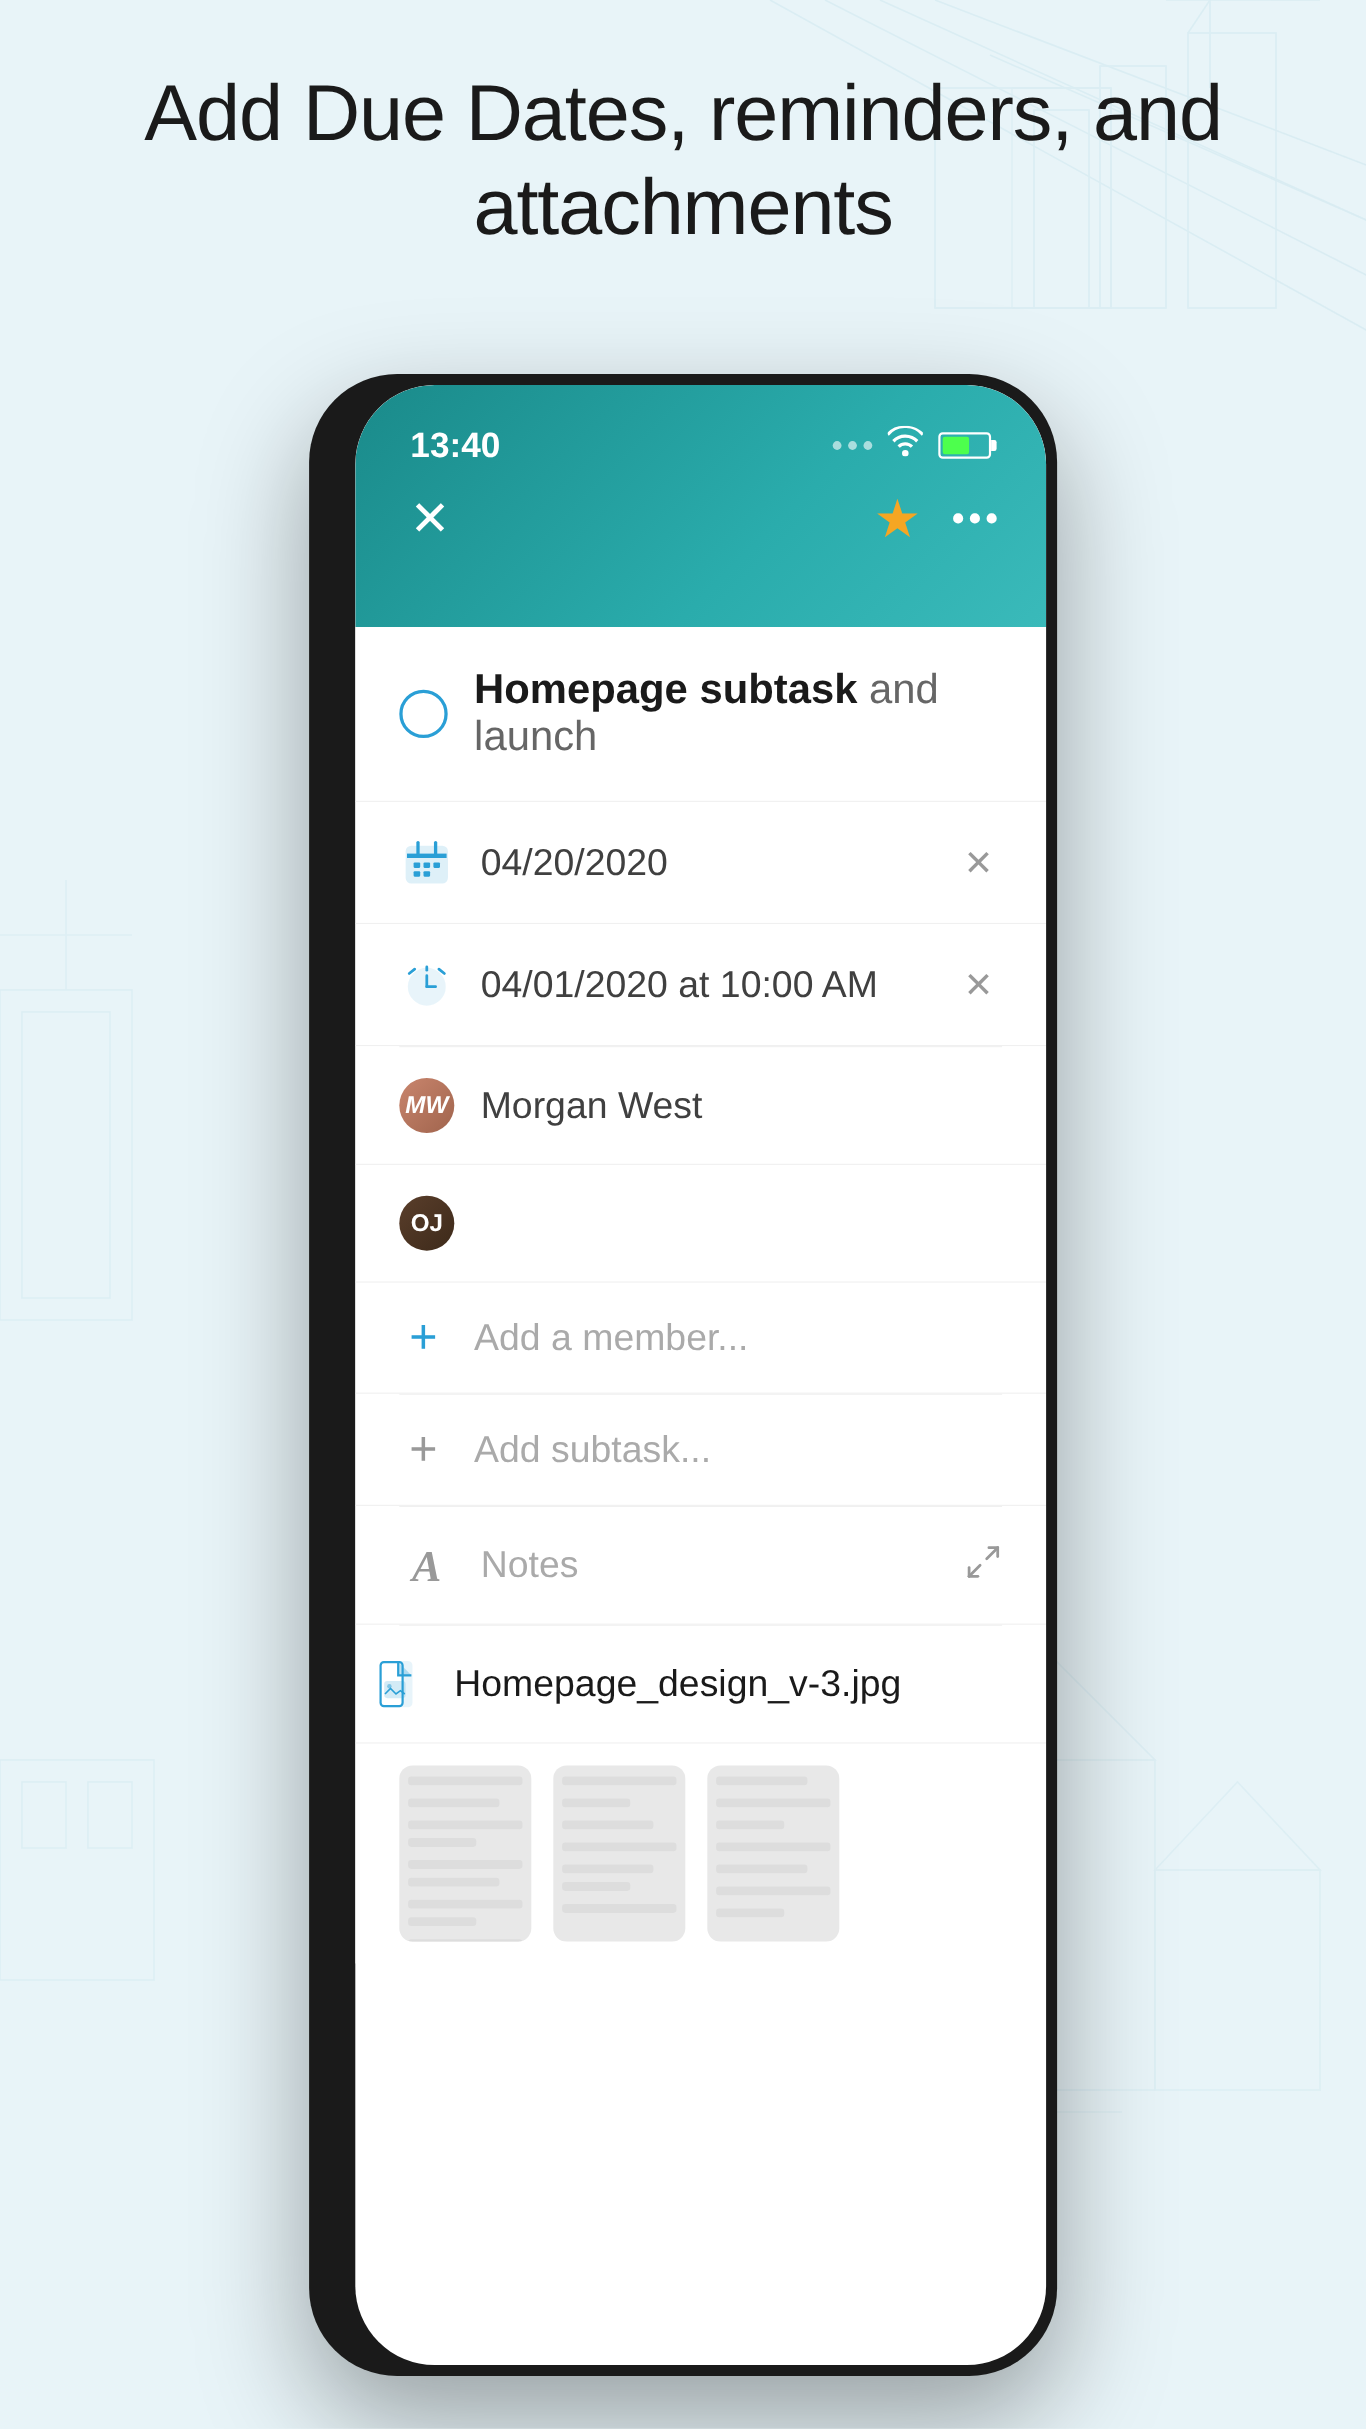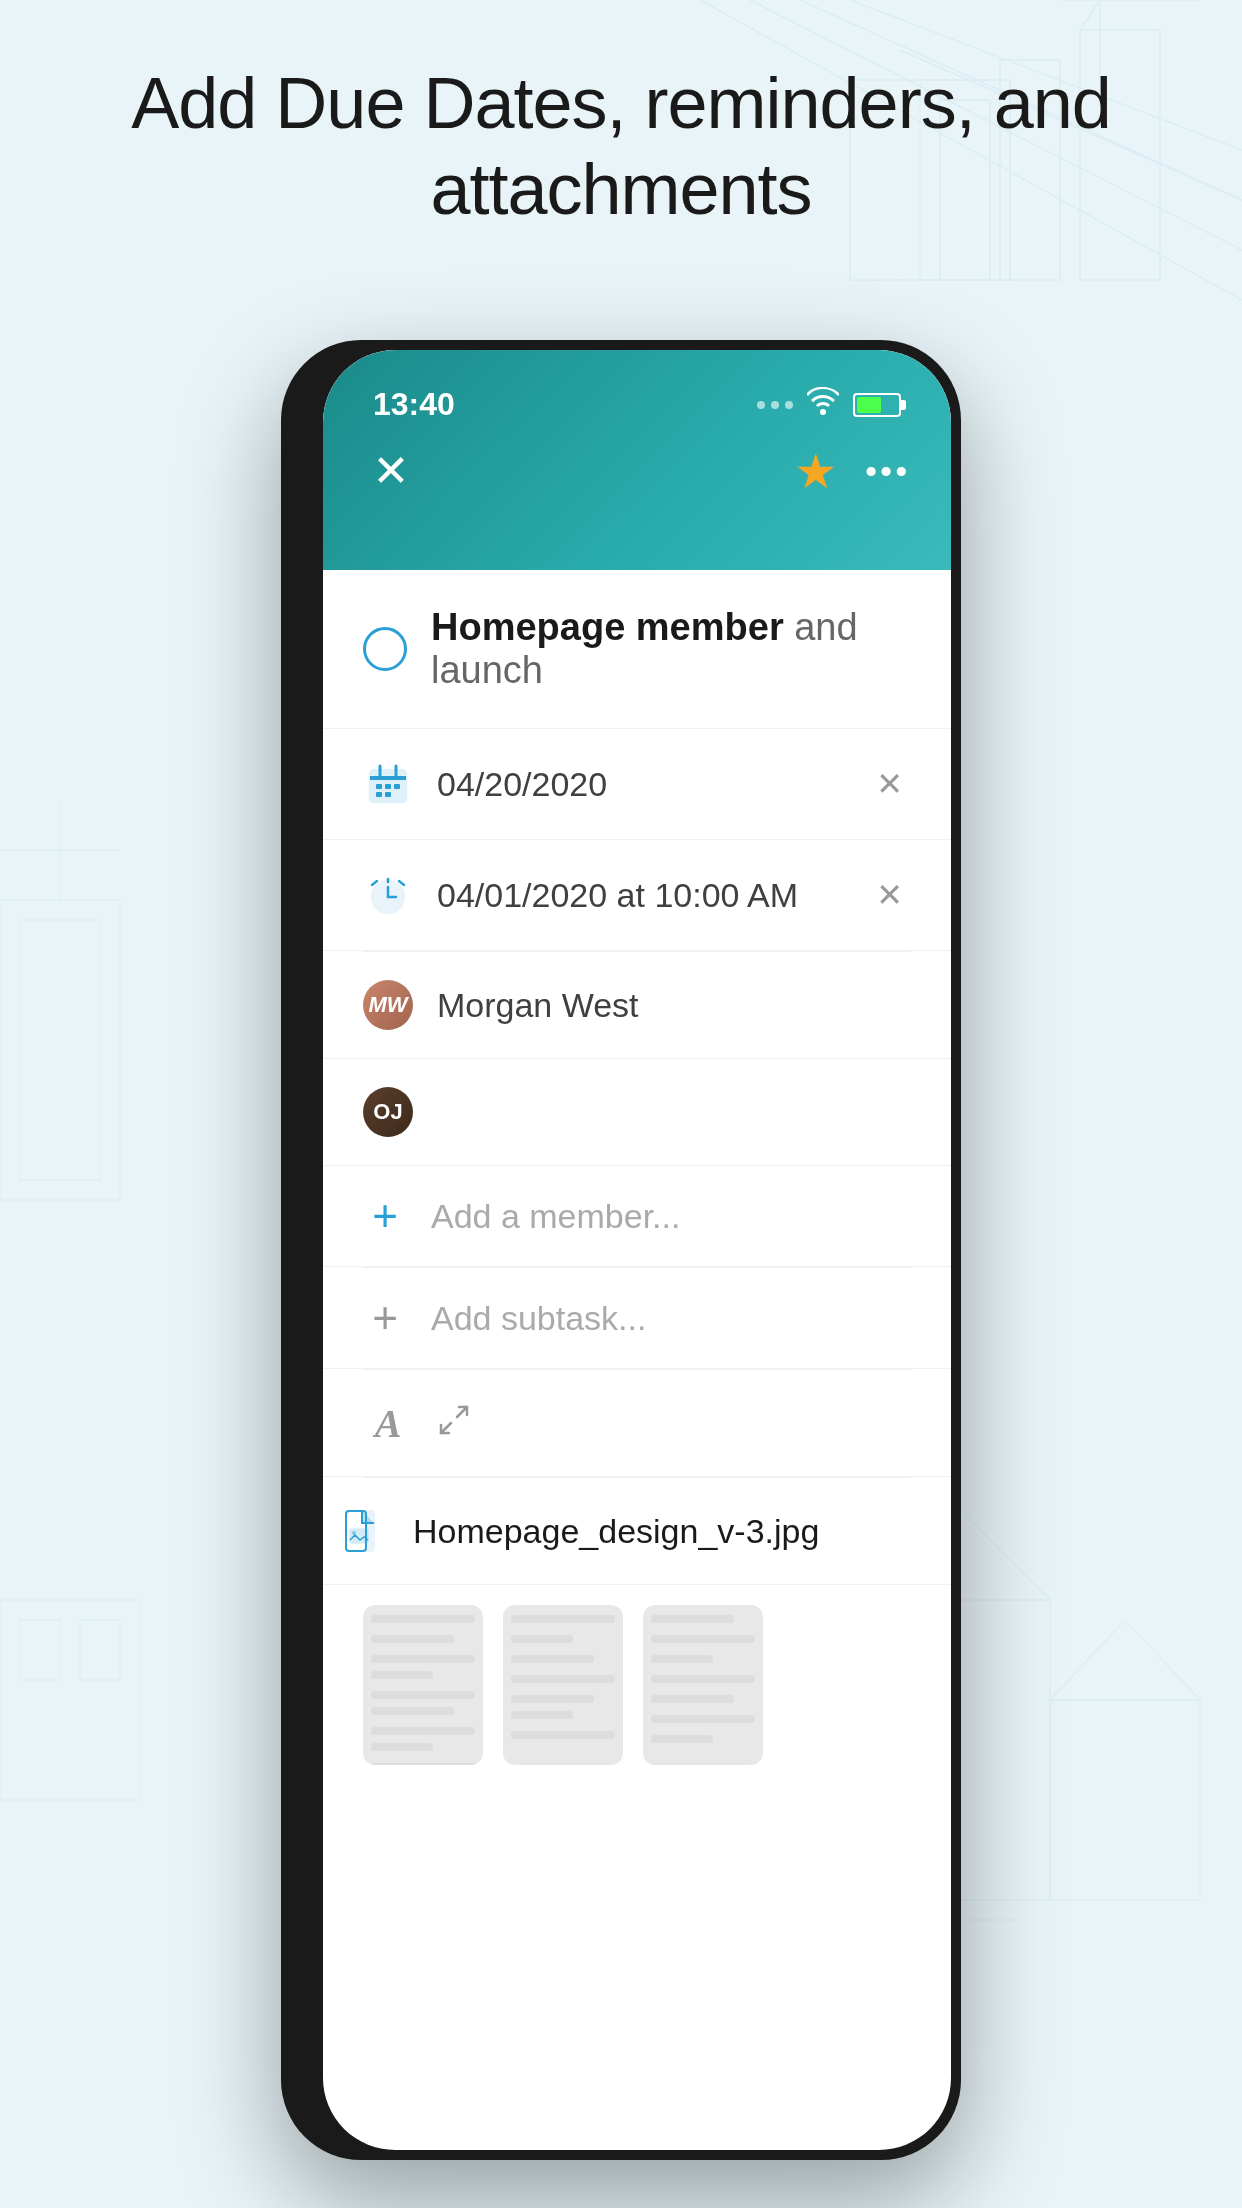--- a/index.html
+++ b/index.html
@@ -431,21 +431,21 @@
             <span class="more-icon">•••</span>
           </div>
         </div>
       </div>
 
       <div class="task-content">
 
         <div class="task-title-row">
           <div class="task-circle"></div>
           <div class="task-title-text">
-            <span>Homepage member</span><span class="highlight"> and launch</span>
+            <span>Homepage subtask</span><span class="highlight"> and launch</span>
           </div>
         </div>
 
         <div class="item-row">
           <div class="item-icon">
             <svg width="44" height="44" viewBox="0 0 44 44" fill="none" xmlns="http://www.w3.org/2000/svg">
               <rect x="4" y="8" width="36" height="32" rx="4" fill="#2a9fd6" opacity="0.15" stroke="#2a9fd6" stroke-width="2.5"></rect>
               <rect x="4" y="14" width="36" height="4" fill="#2a9fd6"></rect>
               <line x1="14" y1="4" x2="14" y2="14" stroke="#2a9fd6" stroke-width="3" stroke-linecap="round"></line>
               <line x1="30" y1="4" x2="30" y2="14" stroke="#2a9fd6" stroke-width="3" stroke-linecap="round"></line>
@@ -500,20 +500,21 @@
         </div>
 
         <div style="height:1px;background:#f0f0f0;margin:0 40px;"></div>
 
         <div class="item-row">
           <div class="notes-icon-container">
             <svg width="44" height="44" viewBox="0 0 44 44" fill="none" xmlns="http://www.w3.org/2000/svg">
               <text x="22" y="36" text-anchor="middle" font-family="serif" font-size="40" font-weight="bold" fill="#999" style="font-style:italic">A</text>
             </svg>
           </div>
+          <span class="item-text placeholder">Notes</span>
           <span class="expand-btn">
             <svg width="34" height="34" viewBox="0 0 34 34" fill="none">
               <line x1="4" y1="30" x2="14" y2="20" stroke="#999" stroke-width="2.5" stroke-linecap="round"></line>
               <line x1="4" y1="22" x2="4" y2="30" stroke="#999" stroke-width="2.5" stroke-linecap="round"></line>
               <line x1="4" y1="30" x2="12" y2="30" stroke="#999" stroke-width="2.5" stroke-linecap="round"></line>
               <line x1="30" y1="4" x2="20" y2="14" stroke="#999" stroke-width="2.5" stroke-linecap="round"></line>
               <line x1="22" y1="4" x2="30" y2="4" stroke="#999" stroke-width="2.5" stroke-linecap="round"></line>
               <line x1="30" y1="4" x2="30" y2="12" stroke="#999" stroke-width="2.5" stroke-linecap="round"></line>
             </svg>
           </span>

